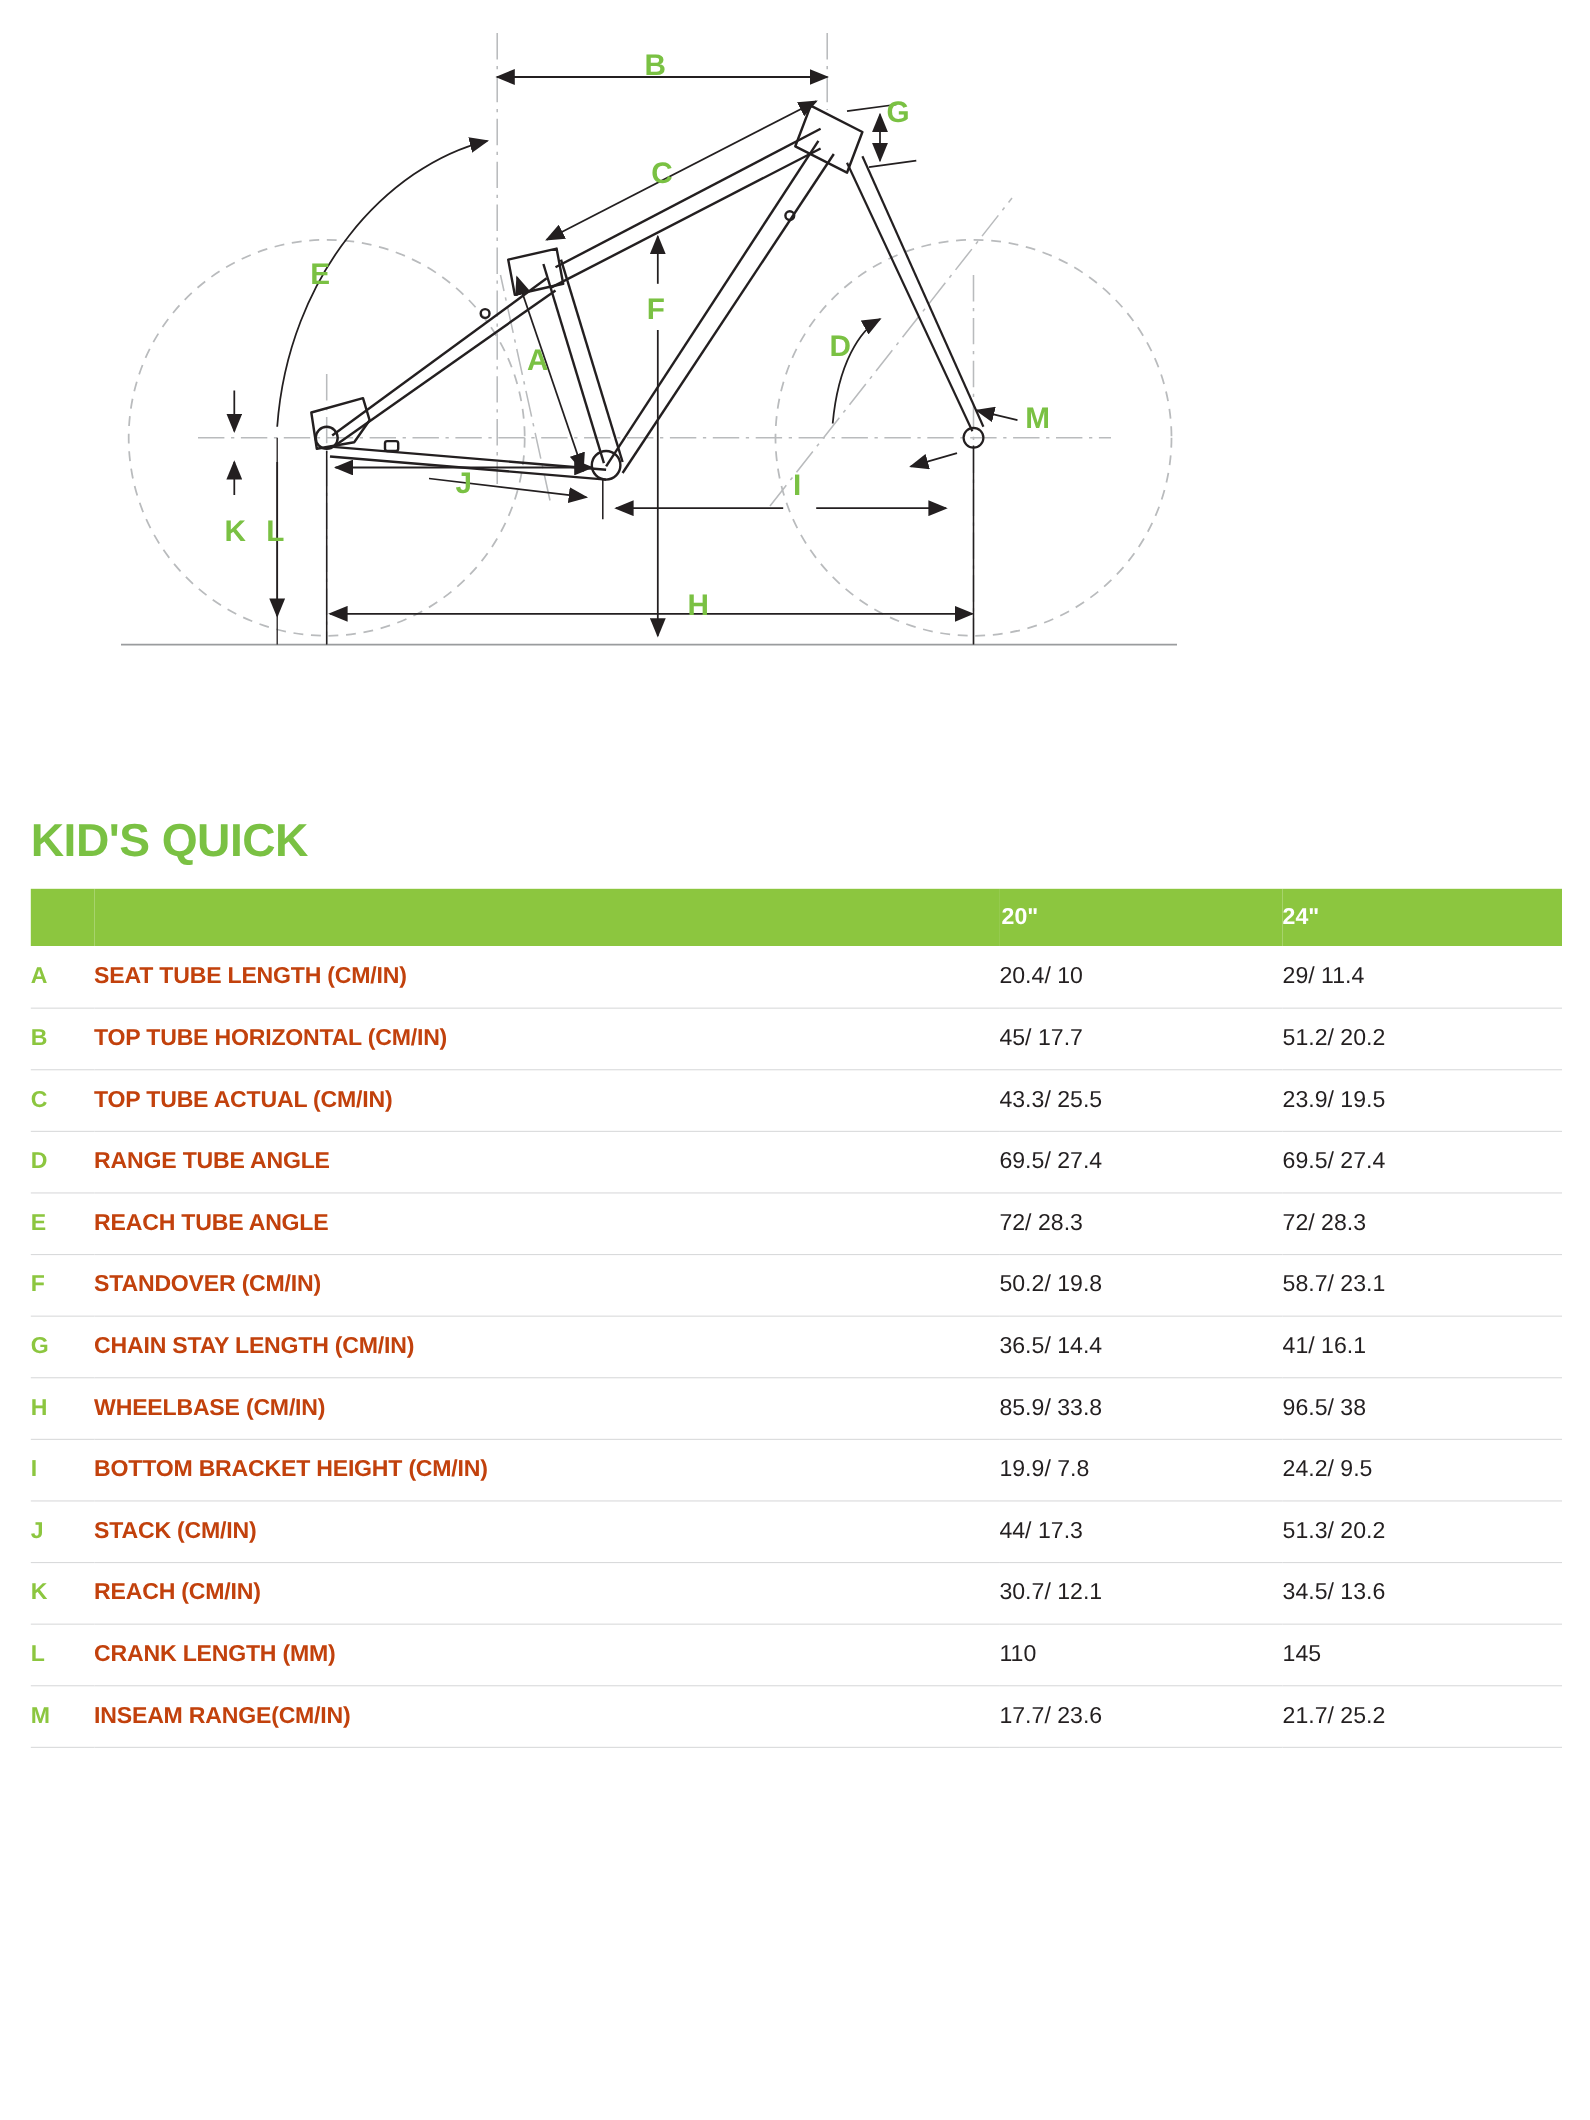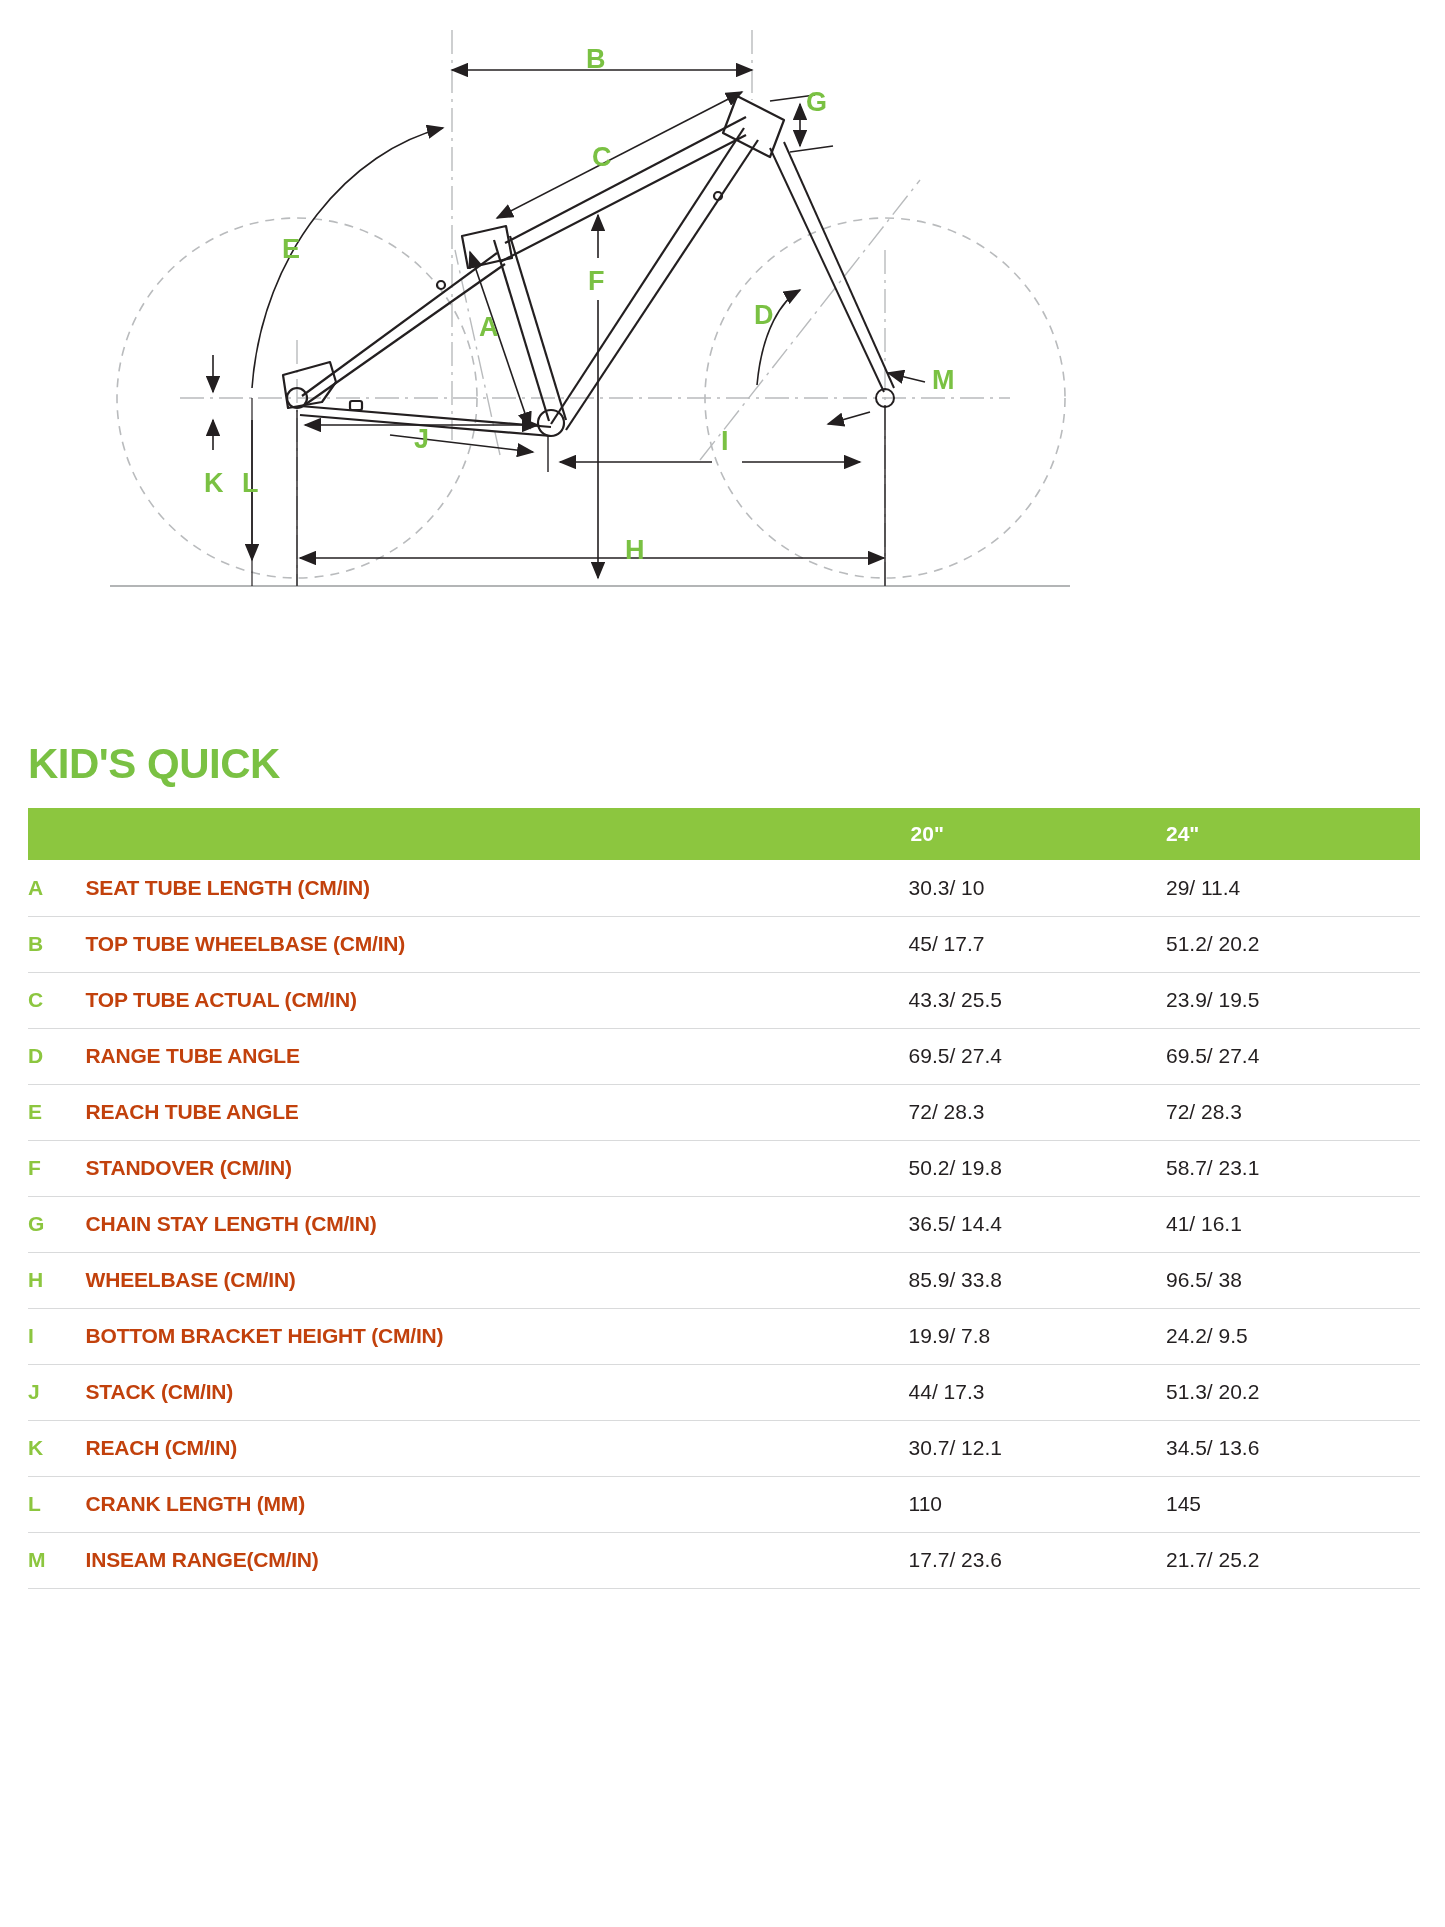--- a/index.html
+++ b/index.html
@@ -243,26 +243,26 @@
         <th class="col-letter"></th>
         <th class="col-label"></th>
         <th class="col-size">20"</th>
         <th class="col-rest">24"</th>
       </tr>
     </thead>
     <tbody id="table-body">
         <tr>
           <td class="cell-letter">A</td>
           <td class="cell-label">SEAT TUBE LENGTH (CM/IN)</td>
-          <td class="cell-value">30.3/ 10</td>
+          <td class="cell-value">20.4/ 10</td>
           <td class="cell-value">29/ 11.4</td>
         </tr>
         <tr>
           <td class="cell-letter">B</td>
-          <td class="cell-label">TOP TUBE WHEELBASE (CM/IN)</td>
+          <td class="cell-label">TOP TUBE HORIZONTAL (CM/IN)</td>
           <td class="cell-value">45/ 17.7</td>
           <td class="cell-value">51.2/ 20.2</td>
         </tr>
         <tr>
           <td class="cell-letter">C</td>
           <td class="cell-label">TOP TUBE ACTUAL (CM/IN)</td>
           <td class="cell-value">43.3/ 25.5</td>
           <td class="cell-value">23.9/ 19.5</td>
         </tr>
         <tr>

